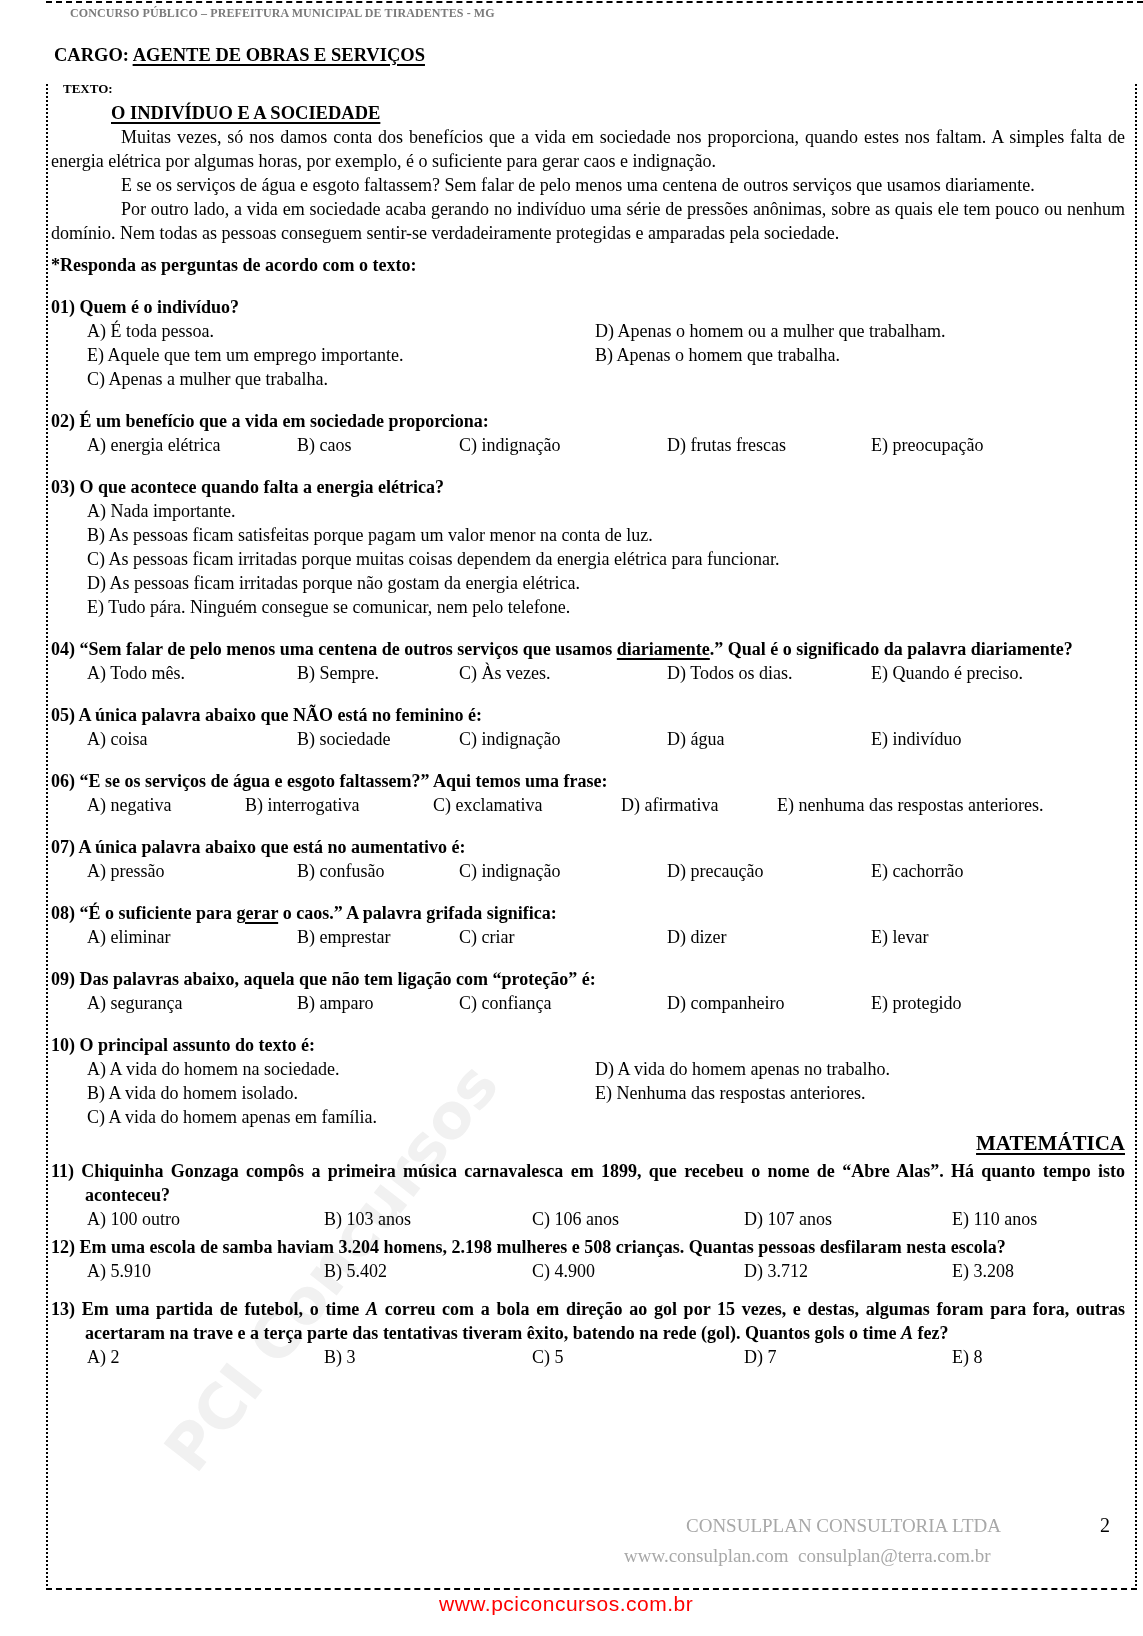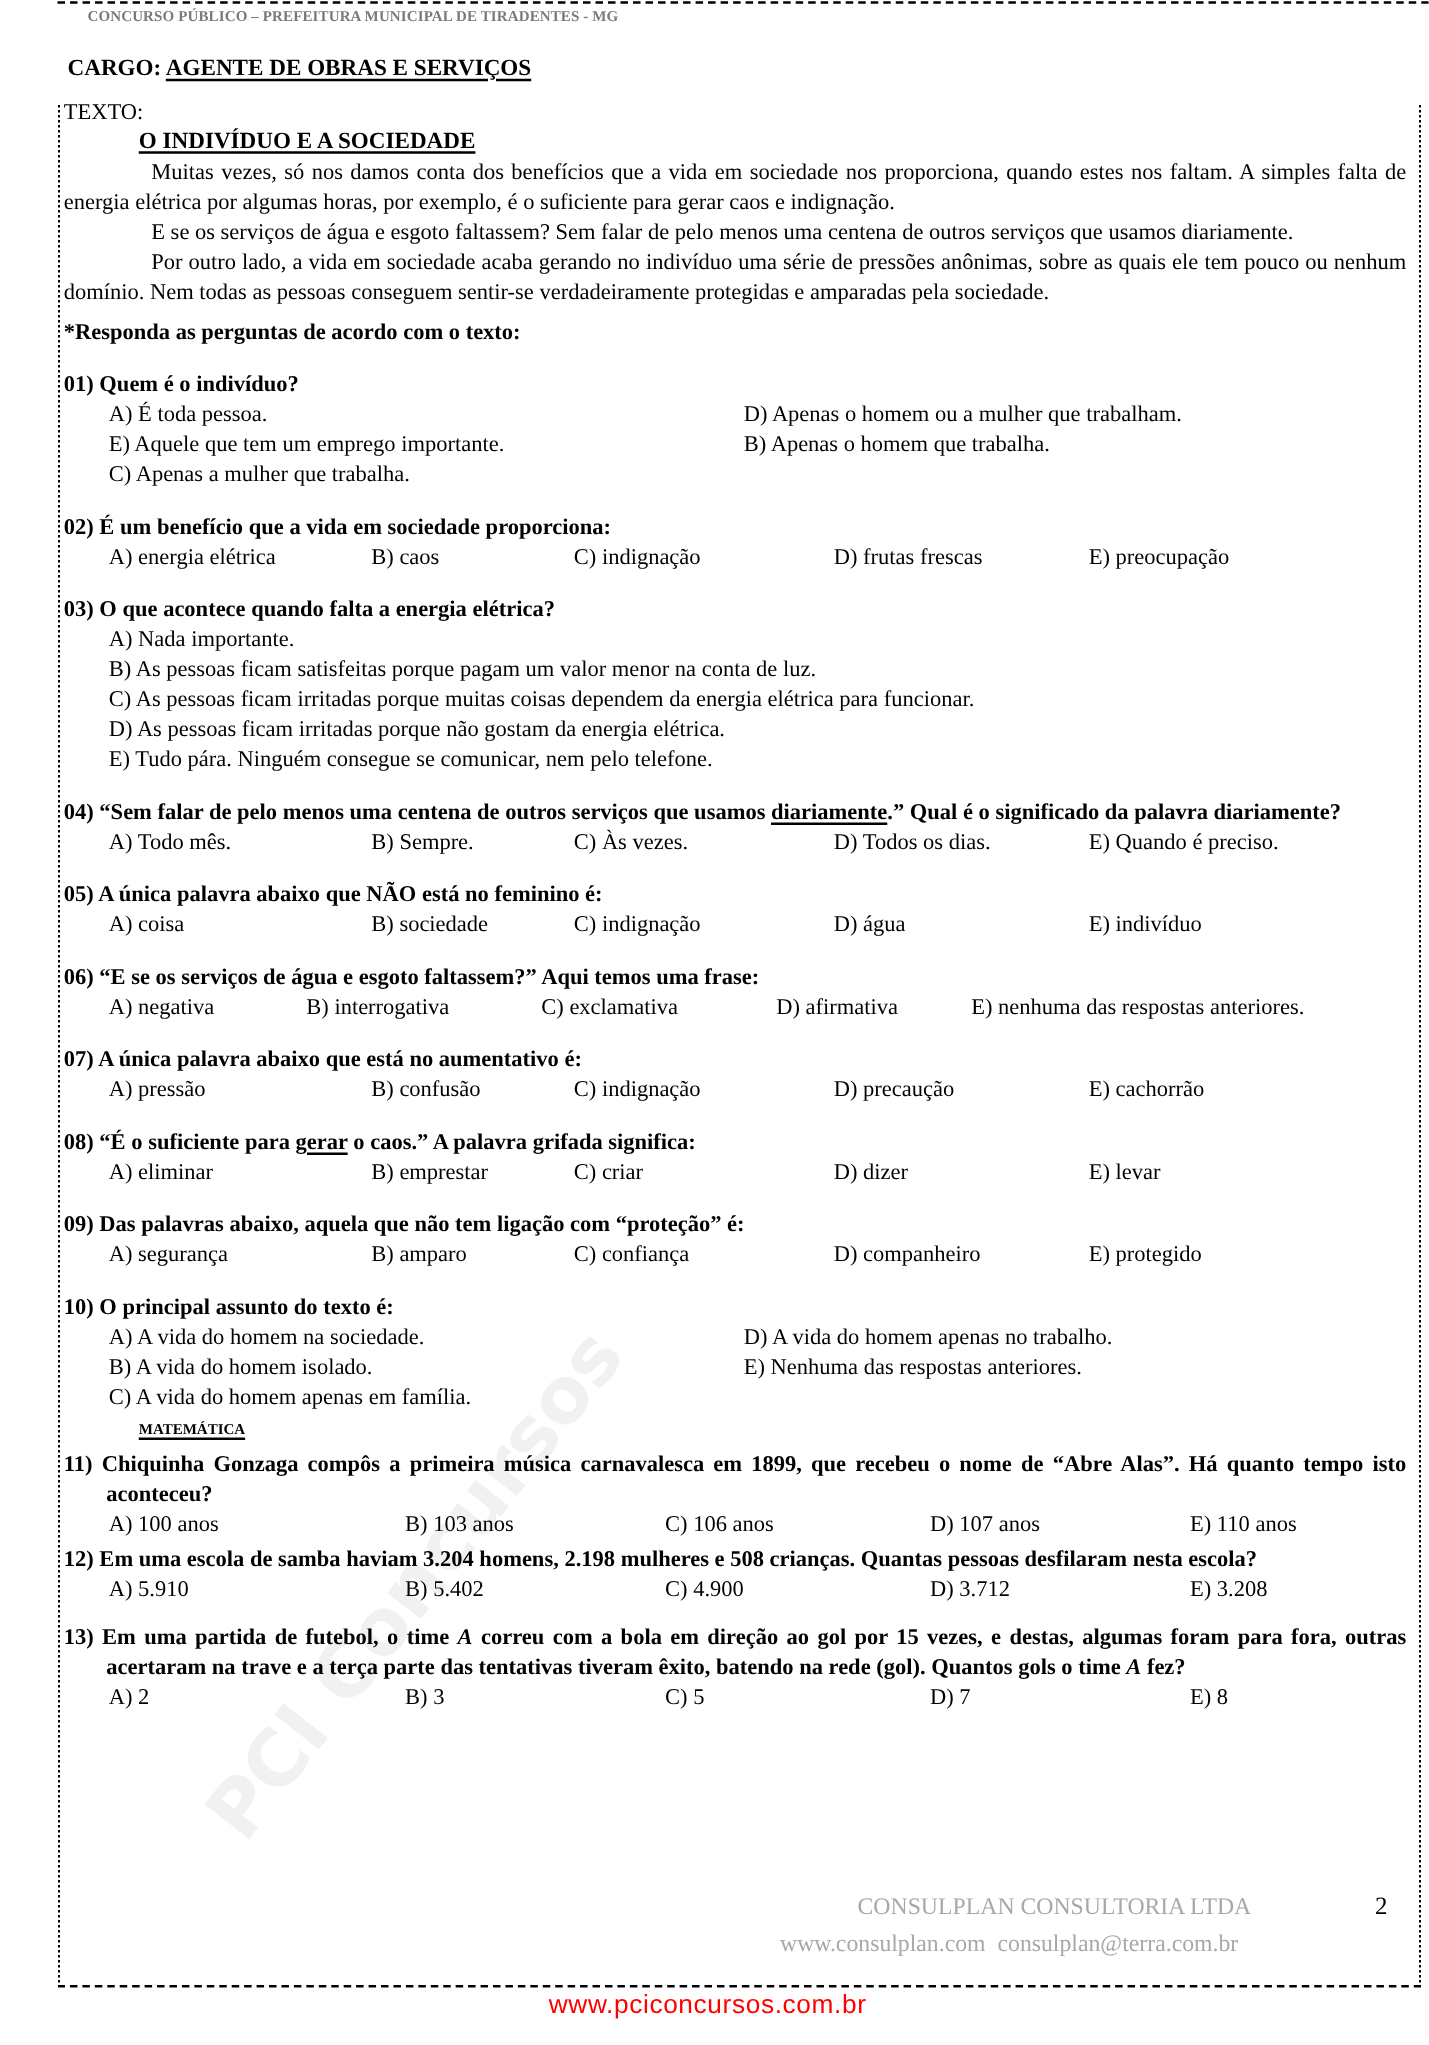--- a/index.html
+++ b/index.html
@@ -15,35 +15,35 @@
   .cargo { position: absolute; left: 54px; top: 45px; font-size: 18.5px; font-weight: bold; }
   .cargo u { text-decoration-thickness: 2px; text-underline-offset: 3px; }
   .frame {
     position: absolute; left: 46px; top: 84px; width: 1087px; height: 1504px;
     border-left: 2px dotted #000; border-right: 2px dotted #000; border-bottom: 2px dashed #000;
   }
   .content {
     position: absolute; left: 51px; top: 77px; width: 1074px;
     font-size: 18px; line-height: 24px;
   }
-  .texto-label { font-weight: normal; font-size: 18px; }
+  .texto-label { font-weight: bold; font-size: 13px; margin-left: 12px; }
   .title { text-align: left; font-weight: bold; font-size: 18.5px; margin-left: 60px; }
   .title span { text-decoration: underline; text-decoration-thickness: 2px; text-underline-offset: 3px; }
   .para { text-align: justify; text-indent: 70px; }
   .instr { font-weight: bold; margin-top: 8px; margin-bottom: 8px; }
   .q { margin-top: 18px; }
   .q-stem { font-weight: bold; text-align: justify; padding-left: 34px; text-indent: -34px; }
   .q-stem .ul { text-decoration: underline; text-decoration-thickness: 1.5px; text-underline-offset: 3px; }
   .opts { padding-left: 36px; }
   .opts-row5 { display: grid; grid-template-columns: 210px 162px 208px 204px 1fr; }
   .opts-row5b { display: grid; grid-template-columns: 158px 188px 188px 156px 1fr; }
   .opts-row5m { display: grid; grid-template-columns: 237px 208px 212px 208px 1fr; }
   .opts-2col { display: grid; grid-template-columns: 508px 1fr; }
   .opt { white-space: nowrap; }
-  .section-title { text-align: left; font-weight: bold; font-size: 12px; margin-left: 60px; margin-top: 2px; }
+  .section-title { text-align: right; font-weight: bold; font-size: 21px; margin-left: 60px; margin-top: 2px; }
   .section-title span { text-decoration: underline; text-decoration-thickness: 2px; text-underline-offset: 3px; }
   .math .q { margin-top: 4px; }
   .math .q.gap { margin-top: 14px; }
   .watermark {
     position: absolute; left: 140px; top: 1150px; transform: rotate(-52deg); transform-origin: left top;
     font-family: "DejaVu Sans", sans-serif; font-weight: bold; font-size: 62px; color: #f1f1f1;
     white-space: nowrap; pointer-events: none;
   }
   .watermark { left: 150px; top: 1440px; }
   .footer-company {
@@ -186,21 +186,21 @@
     </div>
   </div>
 
   <div class="section-title"><span>MATEMÁTICA</span></div>
 
   <div class="math">
 
     <div class="q">
       <div class="q-stem">11) Chiquinha Gonzaga compôs a primeira música carnavalesca em 1899, que recebeu o nome de “Abre Alas”. Há quanto tempo isto aconteceu?</div>
       <div class="opts opts-row5m">
-        <span class="opt">A) 100 anos</span>
+        <span class="opt">A) 100 outro</span>
         <span class="opt">B) 103 anos</span>
         <span class="opt">C) 106 anos</span>
         <span class="opt">D) 107 anos</span>
         <span class="opt">E) 110 anos</span>
       </div>
     </div>
 
     <div class="q">
       <div class="q-stem">12) Em uma escola de samba haviam 3.204 homens, 2.198 mulheres e 508 crianças. Quantas pessoas desfilaram nesta escola?</div>
       <div class="opts opts-row5m">

